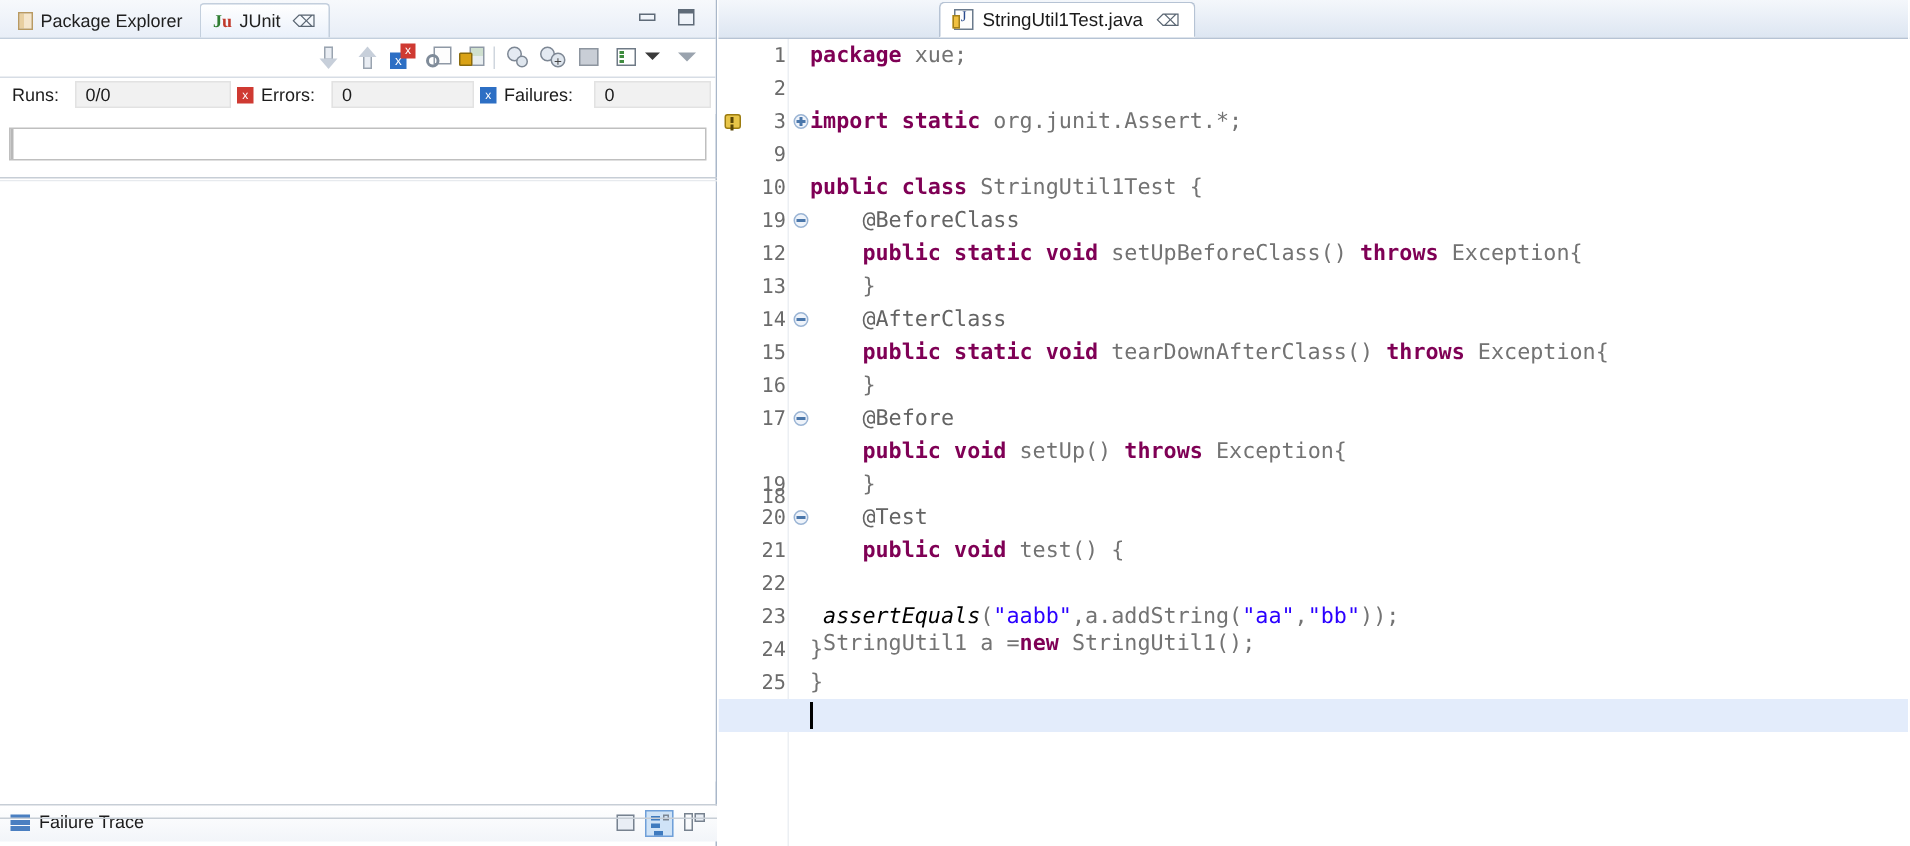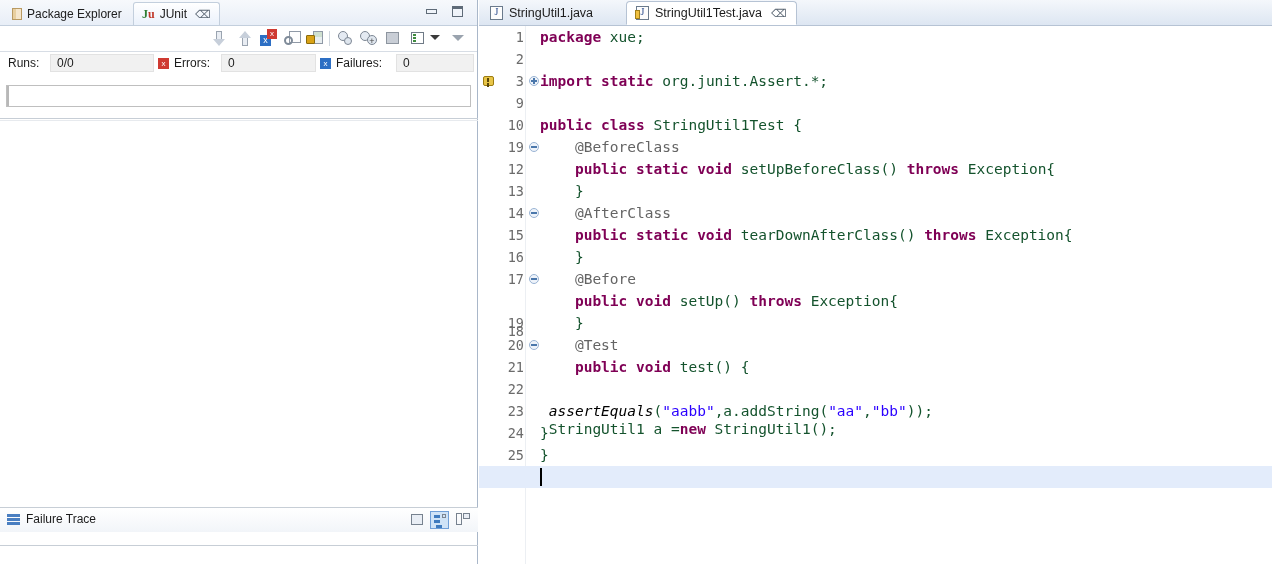--- a/index.html
+++ b/index.html
@@ -284,21 +284,21 @@
   }
 
   .tree-area {
     position: absolute; left: 0; top: 121px;
     width: 477px; height: 400px;
     background: #ffffff;
   }
 
   
   .failure-trace-bar {
-    position: absolute; left: 0; bottom: 32px;
+    position: absolute; left: 0; bottom: 3px;
     width: 478px; height: 24px;
     background: linear-gradient(to bottom,#ffffff 0%, #f2f5f9 100%);
     border-top: 1px solid #c7ced6;
   }
   .ft-icon {
     position: absolute; left: 7px; top: 6px;
     width: 13px; height: 11px;
     background: repeating-linear-gradient(to bottom,#4a7fc1 0 3px, transparent 3px 4px);
   }
   .ft-label {
@@ -481,21 +481,21 @@
   .caret {
     position: absolute;
     width: 2px; height: 18px;
     background: #000000;
   }
 
   .kw   { color: #7f0055; font-weight: bold; }
   .str  { color: #2a00ff; }
   .annot{ color: #646464; }
   .stat { font-style: italic; }
-  .plain{ color: #14532d; }
+  .plain{ color: #737373; }
 
   
   .editor-right-edge {
     position: absolute; right: 0; top: 0;
     width: 1px; height: 564px; background: #ffffff;
   }
 </style>
 </head>
 <body>
 
@@ -580,24 +580,20 @@
       <div class="ft-tb" style="left:453px">
         <div class="ic-ft-layout"></div>
       </div>
     </div>
     <div class="ft-bottom-line"></div>
   </div>
 
   <div id="editor-panel">
 
     <div class="editor-tabbar">
-      <div class="ed-tab inactive">
-        <span class="java-ico"></span>
-        <span>StringUtil1.java</span>
-      </div>
       <div class="ed-tab active">
         <span class="java-ico dirty"></span>
         <span>StringUtil1Test.java</span>
         <span class="close-x">⌫</span>
       </div>
     </div>
 
     <div class="editor-body">
       <div class="gutter-annot">
           <div class="warn-ico" style="top: 48px;"></div>

